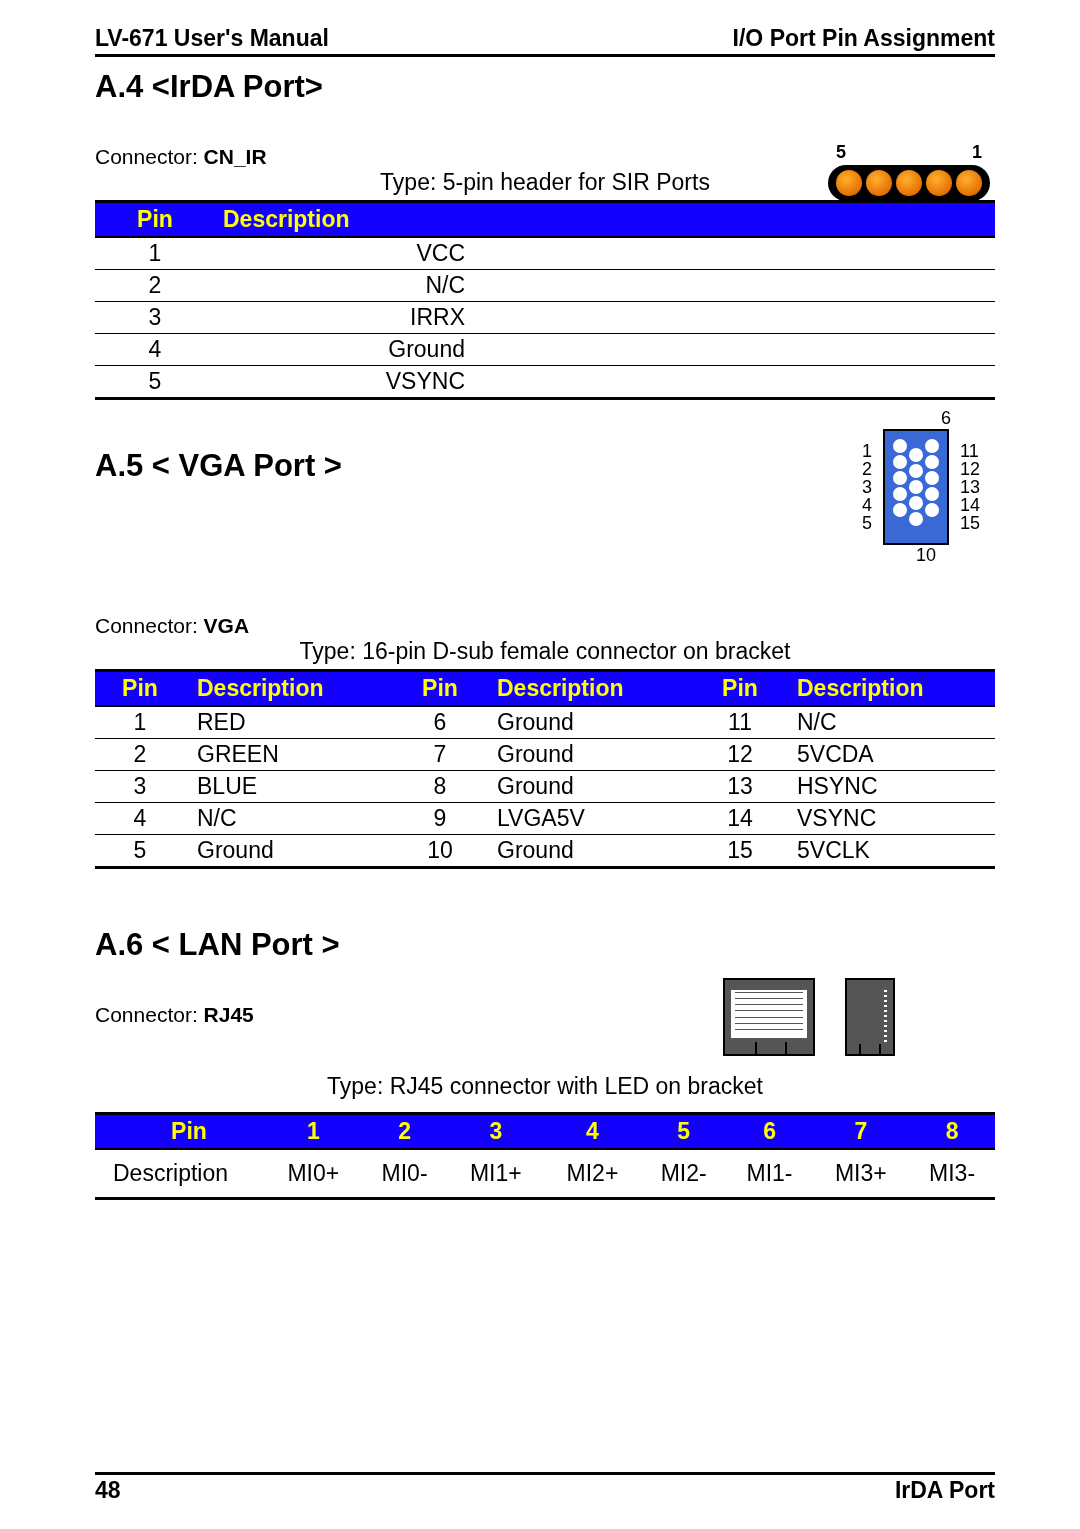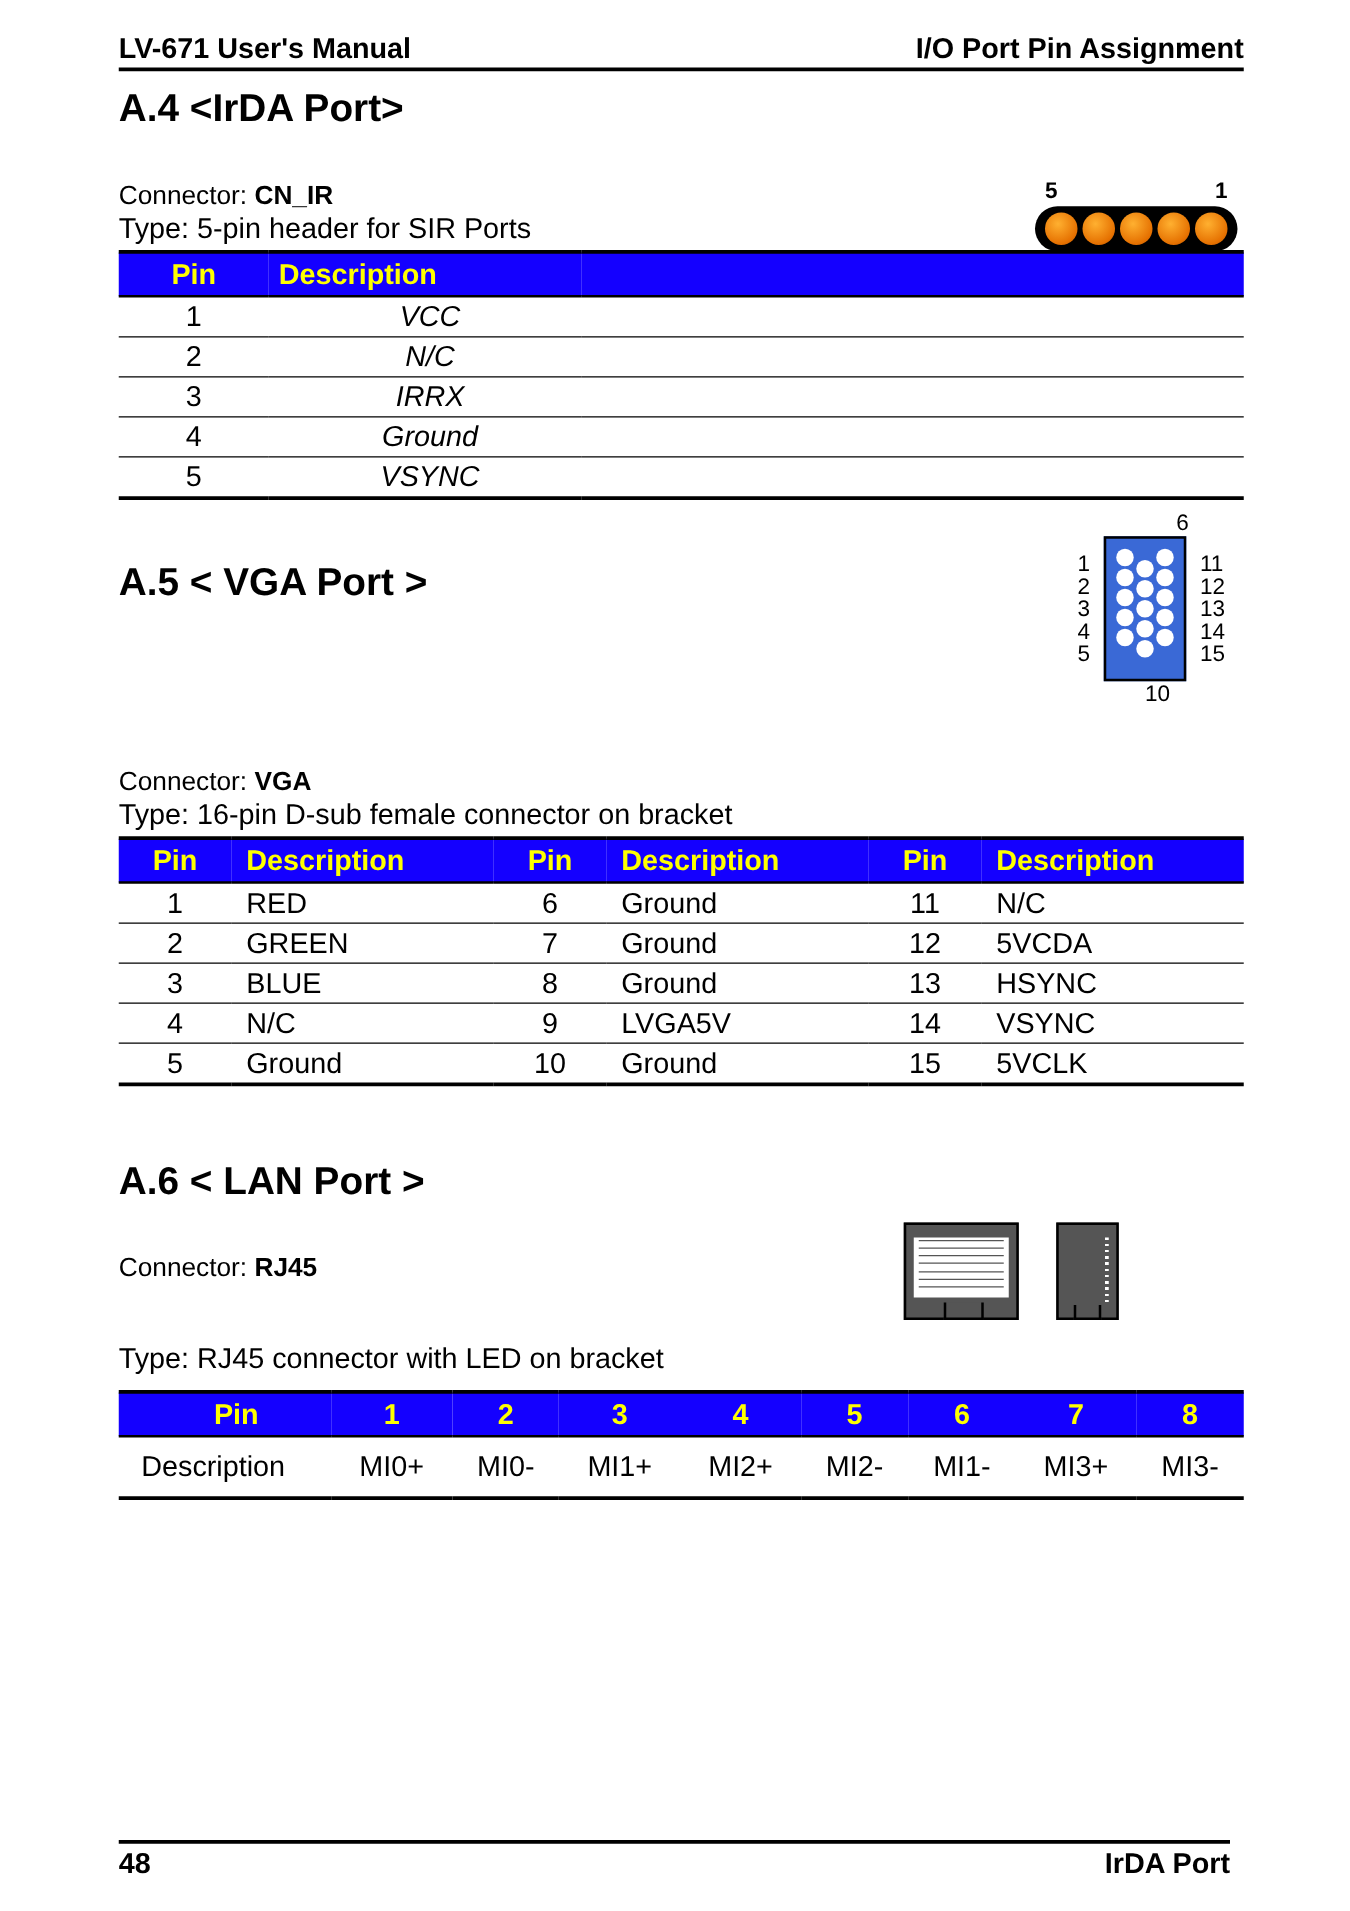--- a/index.html
+++ b/index.html
@@ -25,21 +25,21 @@
   .rule-thick { border-top: 3px solid #000; margin: 0 0 12px 0; }
   .section-title {
     font-weight: bold;
     font-size: 31px;
     margin: 8px 0 40px 0;
   }
   .section-title.sec5 { margin-top: 48px; }
   .section-title.sec6 { margin-top: 58px; }
   .conn-line { font-size: 21px; margin: 0; }
   .conn-line .bold { font-weight: bold; }
-  .type-line { font-size: 23px; margin: 0 0 4px 0; }
+  .type-line { font-size: 23px; margin: 0 0 4px 0; text-align: center; }
 
   
   .tbl-irda { width: 100%; border-collapse: collapse; }
   .tbl-irda thead th {
     background: #1400ff;
     color: #ffff00;
     font-weight: bold;
     text-align: center;
     font-size: 23px;
     padding: 3px 0;
@@ -49,21 +49,21 @@
   .tbl-irda thead th:first-child { width: 120px; }
   .tbl-irda thead th:nth-child(2) { text-align: left; padding-left: 8px; width: 250px; }
   .tbl-irda thead th:nth-child(3) { }
   .tbl-irda tbody td {
     font-size: 23px;
     border-bottom: 1px solid #000;
     padding: 2px 0;
   }
   .tbl-irda tbody tr:last-child td { border-bottom: 3px solid #000; }
   .tbl-irda tbody td:first-child { text-align: center; }
-  .tbl-irda tbody td:nth-child(2) { text-align: center; padding-left: 8px; font-style: italic; }
+  .tbl-irda tbody td:nth-child(2) { text-align: right; padding-left: 8px; }
 
   
   .tbl-vga { width: 100%; border-collapse: collapse; }
   .tbl-vga thead th {
     background: #1400ff;
     color: #ffff00;
     font-weight: bold;
     text-align: center;
     font-size: 23px;
     padding: 3px 0;
@@ -139,21 +139,21 @@
   .lan-jack2 {
     width: 50px; height: 78px; background:#555; border:2px solid #000; position:relative;
   }
   .lan-jack2::after {
     content:''; position:absolute; right:6px; top:10px; bottom:10px; width:3px;
     background: repeating-linear-gradient(#fff 0 2px, transparent 2px 5px);
   }
   .lan-jack2 .tab { position:absolute; bottom:-2px; left:12px; width:22px; height:12px; border:2px solid #000; border-top:none; background:#555;}
 
   .footer-row {
-    position:absolute; bottom: 25px; left:95px; right:96px;
+    position:absolute; bottom: 25px; left:95px; right:85px;
   }
   .footer-row .rule-thick { margin-bottom: 2px; }
   .footer-flex { display:flex; justify-content:space-between; font-weight:bold; font-size:23px; }
 </style>
 </head>
 <body>
 
 <div class="page">
 
   <div class="header-row">

